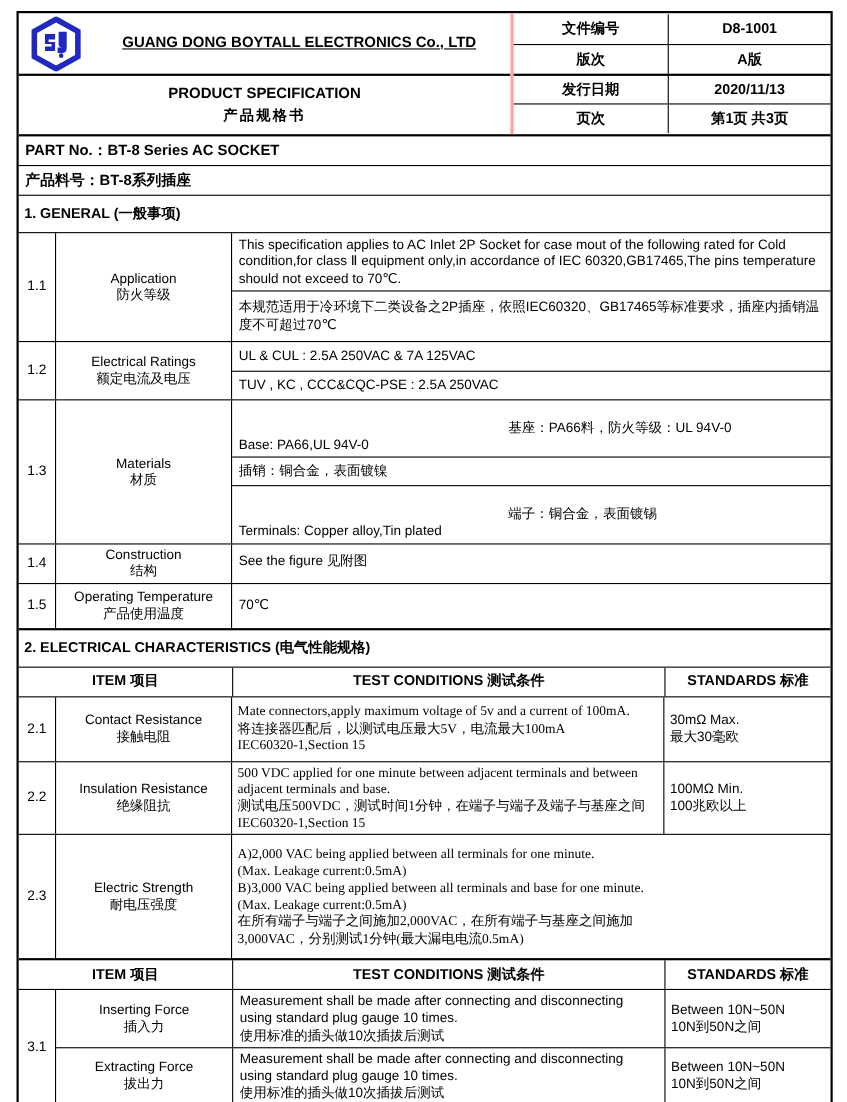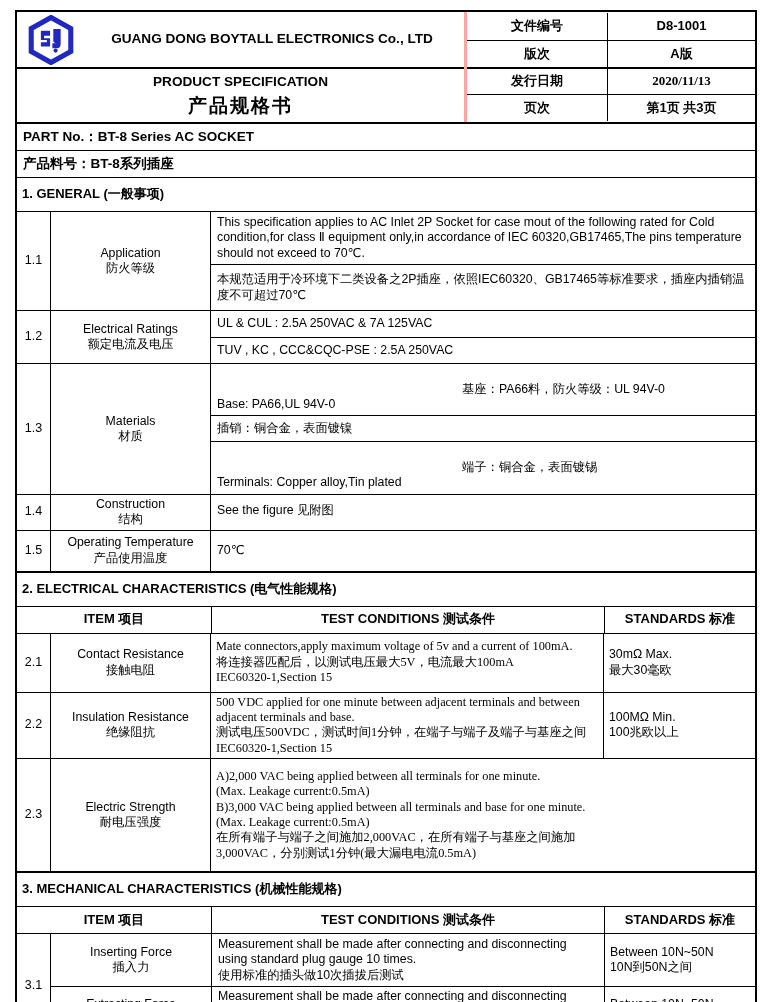--- a/index.html
+++ b/index.html
@@ -10,33 +10,33 @@
     color:#000; font-size:12.3px; line-height:1.25;
   }
   .page { width:770px; height:1002px; padding:10px 13px 6px 15px; background:#fff; }
   .doc { border:2px solid #000; background:#fff; }
 
   .ml { white-space:pre-line; }
 
   
   .hdr { display:flex; border-bottom:2px solid #000; }
   .hdr-left { width:447px; display:flex; flex-direction:column; }
-  .hdr-company { height:55px; display:flex; align-items:center; padding-left:11px; }
+  .hdr-company { height:55px; display:flex; align-items:center; padding-left:11px;text-decoration:underline; }
   .hdr-product { height:55px; border-top:2px solid #000; display:flex; flex-direction:column; justify-content:center; align-items:center; }
   .hdr-right { flex:1; border-left:3px solid #fca5a5; display:flex; flex-direction:column;justify-content:center; }
   .meta-row { display:flex; height:27px; }
   .meta-row + .meta-row { border-top:1px solid #000; }
-  .meta-row.thick { border-top:2px solid #000;font-family:Liberation Serif, serif; }
+  .meta-row.thick { border-top:2px solid #000; }
   .meta-label { width:140px; display:flex; align-items:center; justify-content:center; font-weight:bold; font-size:13px; }
   .meta-value { flex:1; border-left:1px solid #000; display:flex; align-items:center; justify-content:center; font-weight:bold; font-size:13px; }
   .company-text { flex:1; text-align:center; }
   .company-en { font-weight:bold; font-size:13.6px; }
   .company-cn { font-weight:bold; font-size:14px; margin-top:3px; letter-spacing:1px; }
   .prod-en { font-weight:bold; font-size:13.6px; }
-  .prod-cn { font-weight:bold; font-size:19px; margin-top:3px; letter-spacing:2px; }
+  .prod-cn { font-weight:bold; font-size:13px; margin-top:3px; letter-spacing:2px; }
   .logo { width:46px; height:50px; flex:0 0 auto; margin-right:6px; }
 
   
   .bar-row { min-height:27px; display:flex; align-items:center; padding:2px 6px; font-weight:bold; font-size:13.5px; border-bottom:1px solid #000; }
   .sect-title { min-height:34px; display:flex; align-items:center; padding:2px 5px; font-weight:bold; font-size:13px; border-bottom:1px solid #000; }
 
   
   .g-row { display:flex; border-bottom:1px solid #000; }
   .g-row.thick { border-bottom-width:2px; }
   .col-no { width:33px; display:flex; align-items:center; justify-content:center; font-size:12.5px; }
@@ -210,21 +210,20 @@
     <div class="e-row thick">
       <div class="col-no">2.3</div>
       <div class="col-item ml">Electric Strength
 耐电压强度</div>
       <div class="col-test ml mh-112">A)2,000 VAC being applied between all terminals for one minute.
 (Max. Leakage current:0.5mA)
 B)3,000 VAC being applied between all terminals and base for one minute.(Max. Leakage current:0.5mA)
 在所有端子与端子之间施加2,000VAC，在所有端子与基座之间施加3,000VAC，分别测试1分钟(最大漏电电流0.5mA)</div>
     </div>
 
-    <div class="sect-title">3. MECHANICAL CHARACTERISTICS  (机械性能规格)</div>
 
     <div class="t-head">
       <div class="th-item">ITEM 项目</div>
       <div class="th-test">TEST CONDITIONS 测试条件</div>
       <div class="th-std">STANDARDS 标准</div>
     </div>
 
     <div class="m-group">
       <div class="col-no">3.1</div>
       <div class="m-rows">

